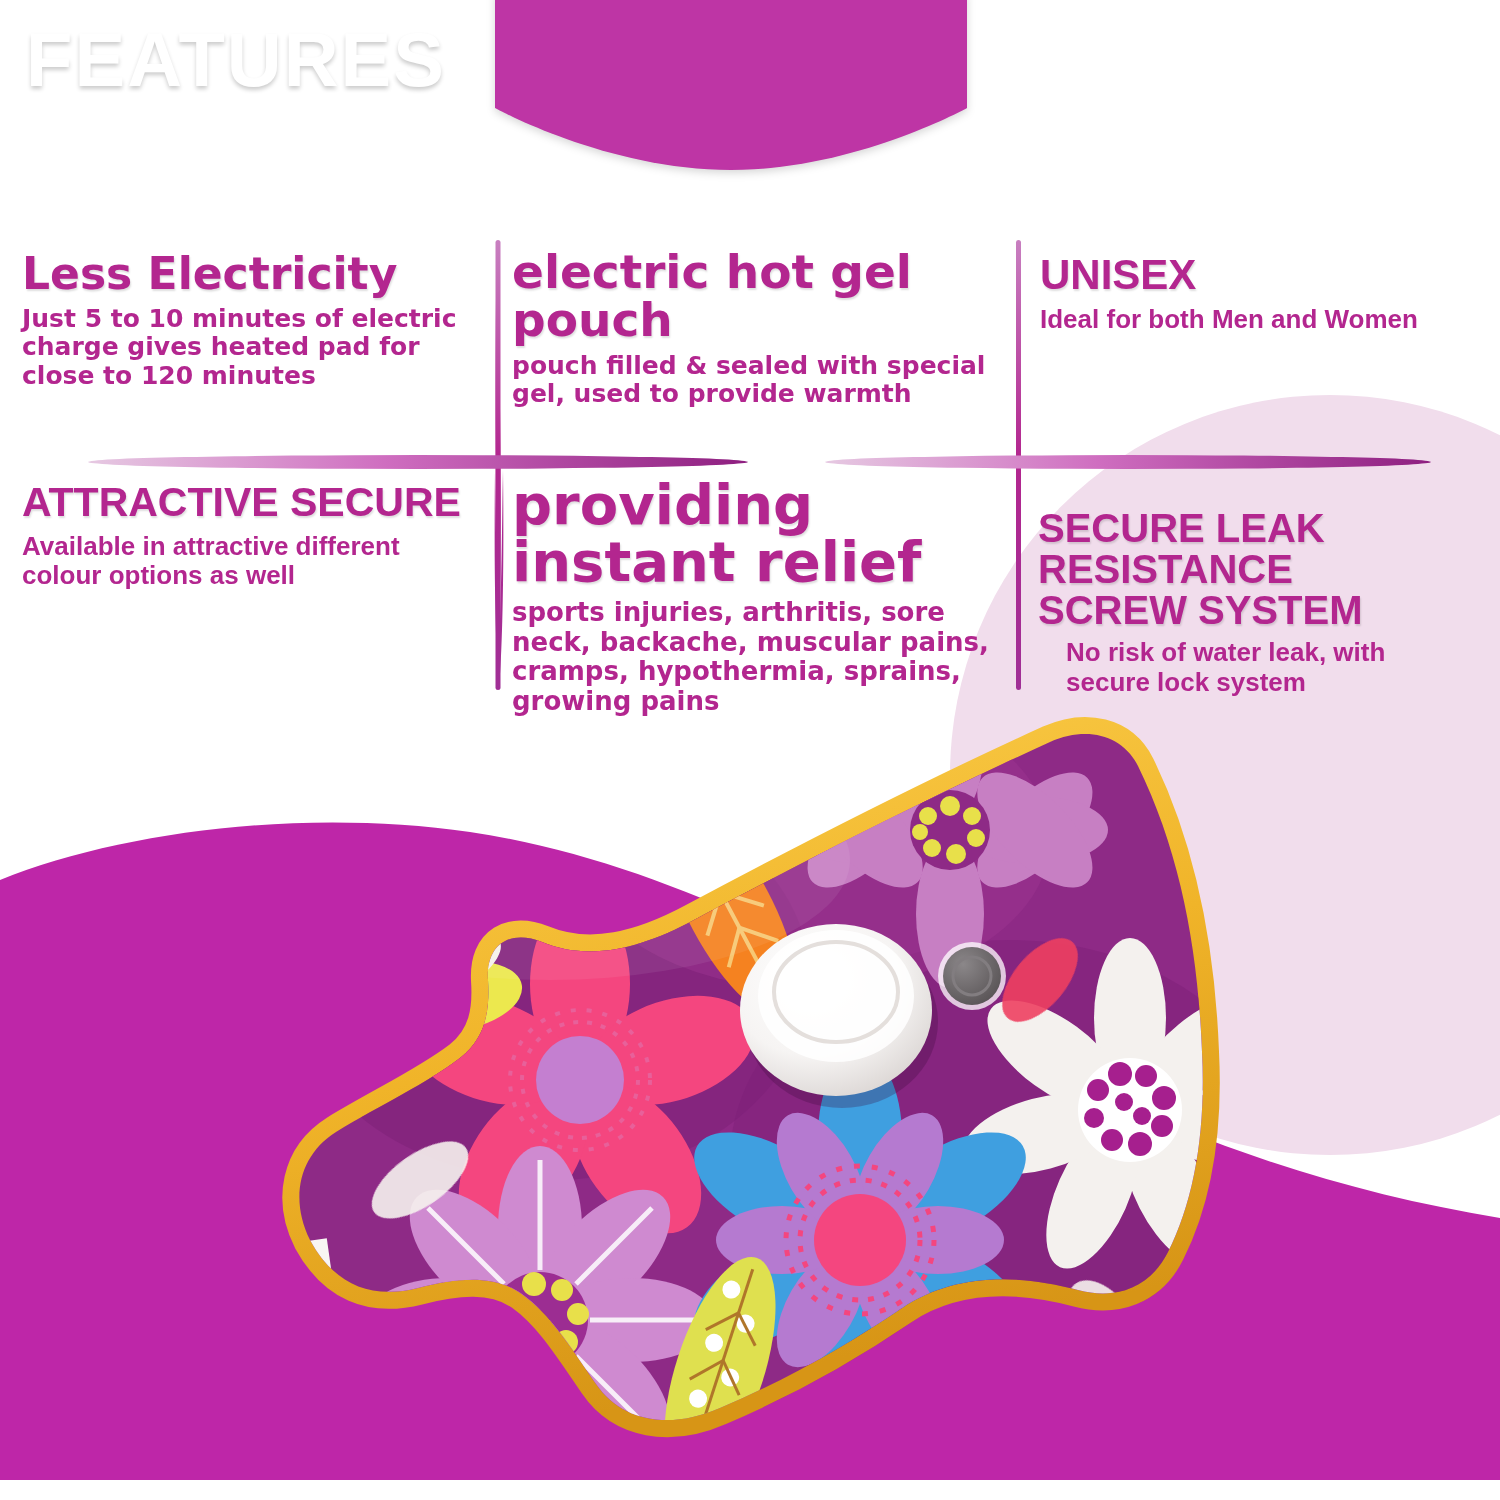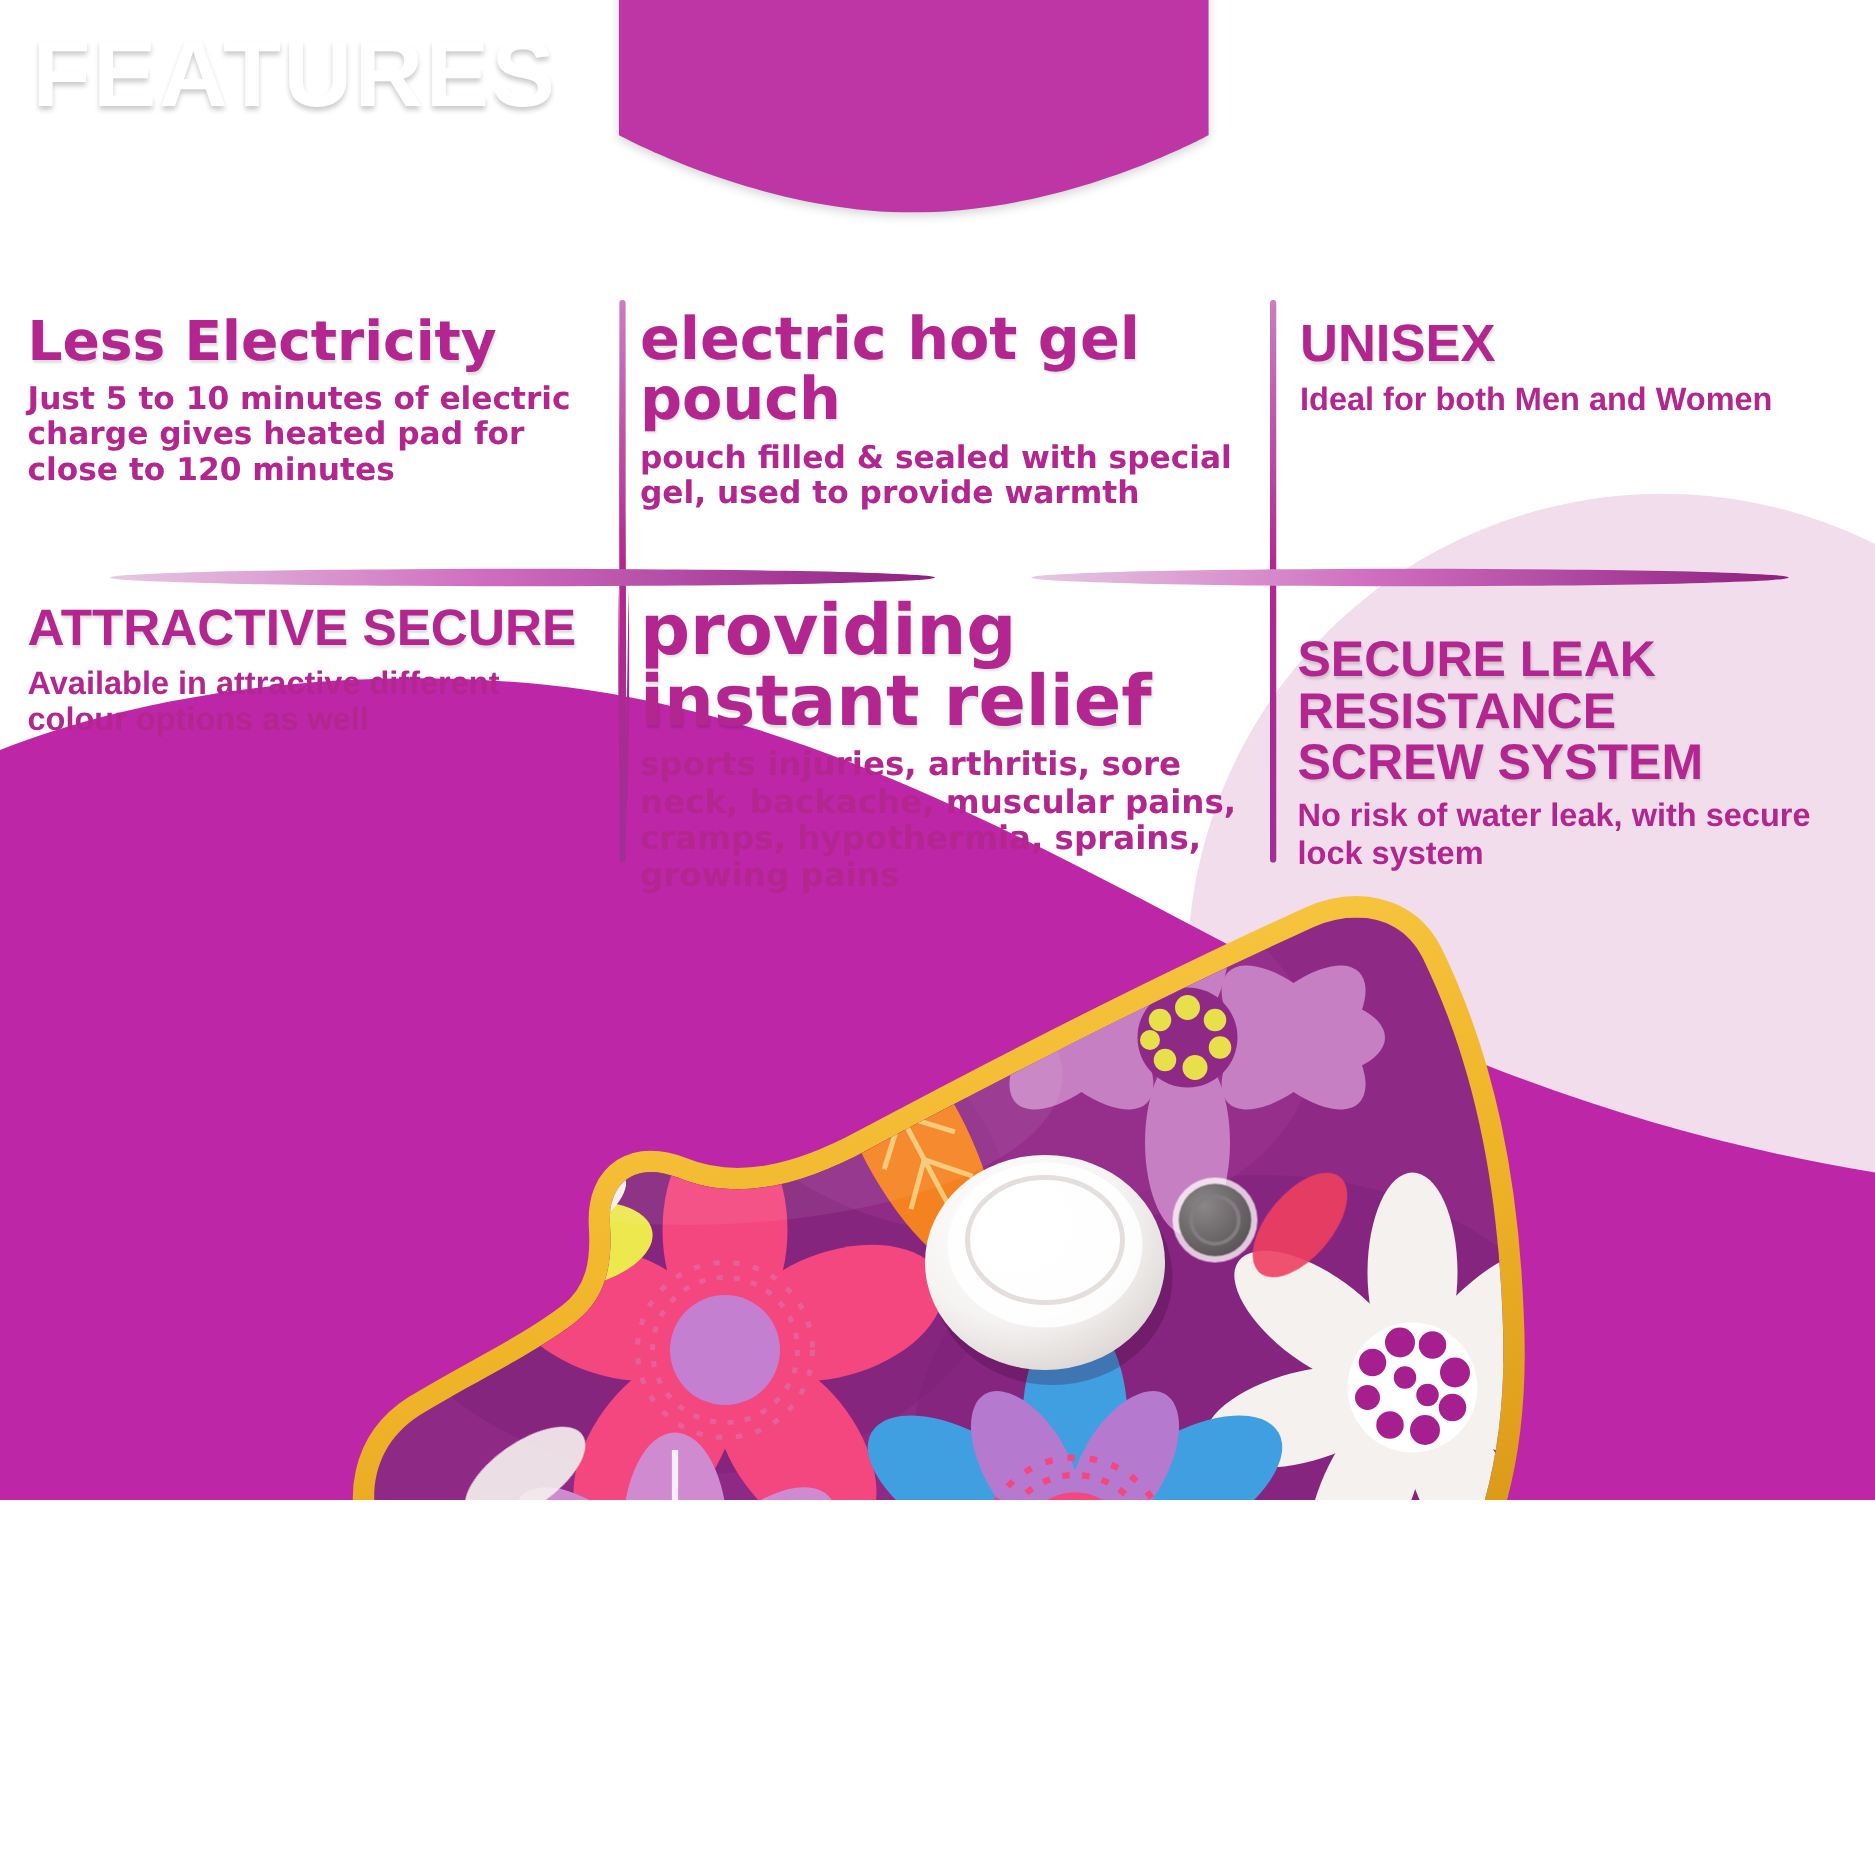--- a/index.html
+++ b/index.html
@@ -3,21 +3,21 @@
 <meta charset="utf-8">
 <style>
   html,body{margin:0;padding:0;}
   body{
     width:1500px;height:1500px;
     background:#ffffff;
     font-family:"Liberation Sans", sans-serif;
     overflow:hidden;
     position:relative;
   }
-  #stage{position:absolute;inset:0;width:1500px;height:1200px;overflow:hidden;background:#fff;}
+  #stage{position:absolute;inset:0;width:1500px;height:1480px;overflow:hidden;background:#fff;}
 
   
   .bg-circle-pink{
     position:absolute;
     right:-210px; top:395px;
     width:760px;height:760px;border-radius:50%;
     background:#f1ddec;
     z-index:0;
   }
   .bg-wave{
@@ -77,21 +77,21 @@
   #cell-less   .body  {font-size:25px;}
   #cell-pouch  .head  {font-size:47px;}
   #cell-pouch  .body  {font-size:25px;}
   #cell-unisex .head  {font-size:42px;letter-spacing:0px;}
   #cell-unisex .body  {font-size:26px;font-weight:bold;}
   #cell-colour .head  {font-size:41px;letter-spacing:0px;}
   #cell-colour .body  {font-size:26px;}
   #cell-relief .head  {font-size:56px;}
   #cell-relief .body  {font-size:26px;}
   #cell-secure .head  {font-size:40px;letter-spacing:0px;margin-top:28px;}
-  #cell-secure .body  {font-size:26px;}
+  #cell-secure .body  {font-size:26px;margin-left:28px;}
 
   
   .dividers{position:absolute;left:0;top:0;width:1500px;height:1500px;z-index:3;pointer-events:none;}
 
   
   .product{
     position:absolute;left:250px;top:680px;width:1000px;height:800px;z-index:6;
   }
   .product svg{display:block;width:100%;height:100%;}
 </style>

